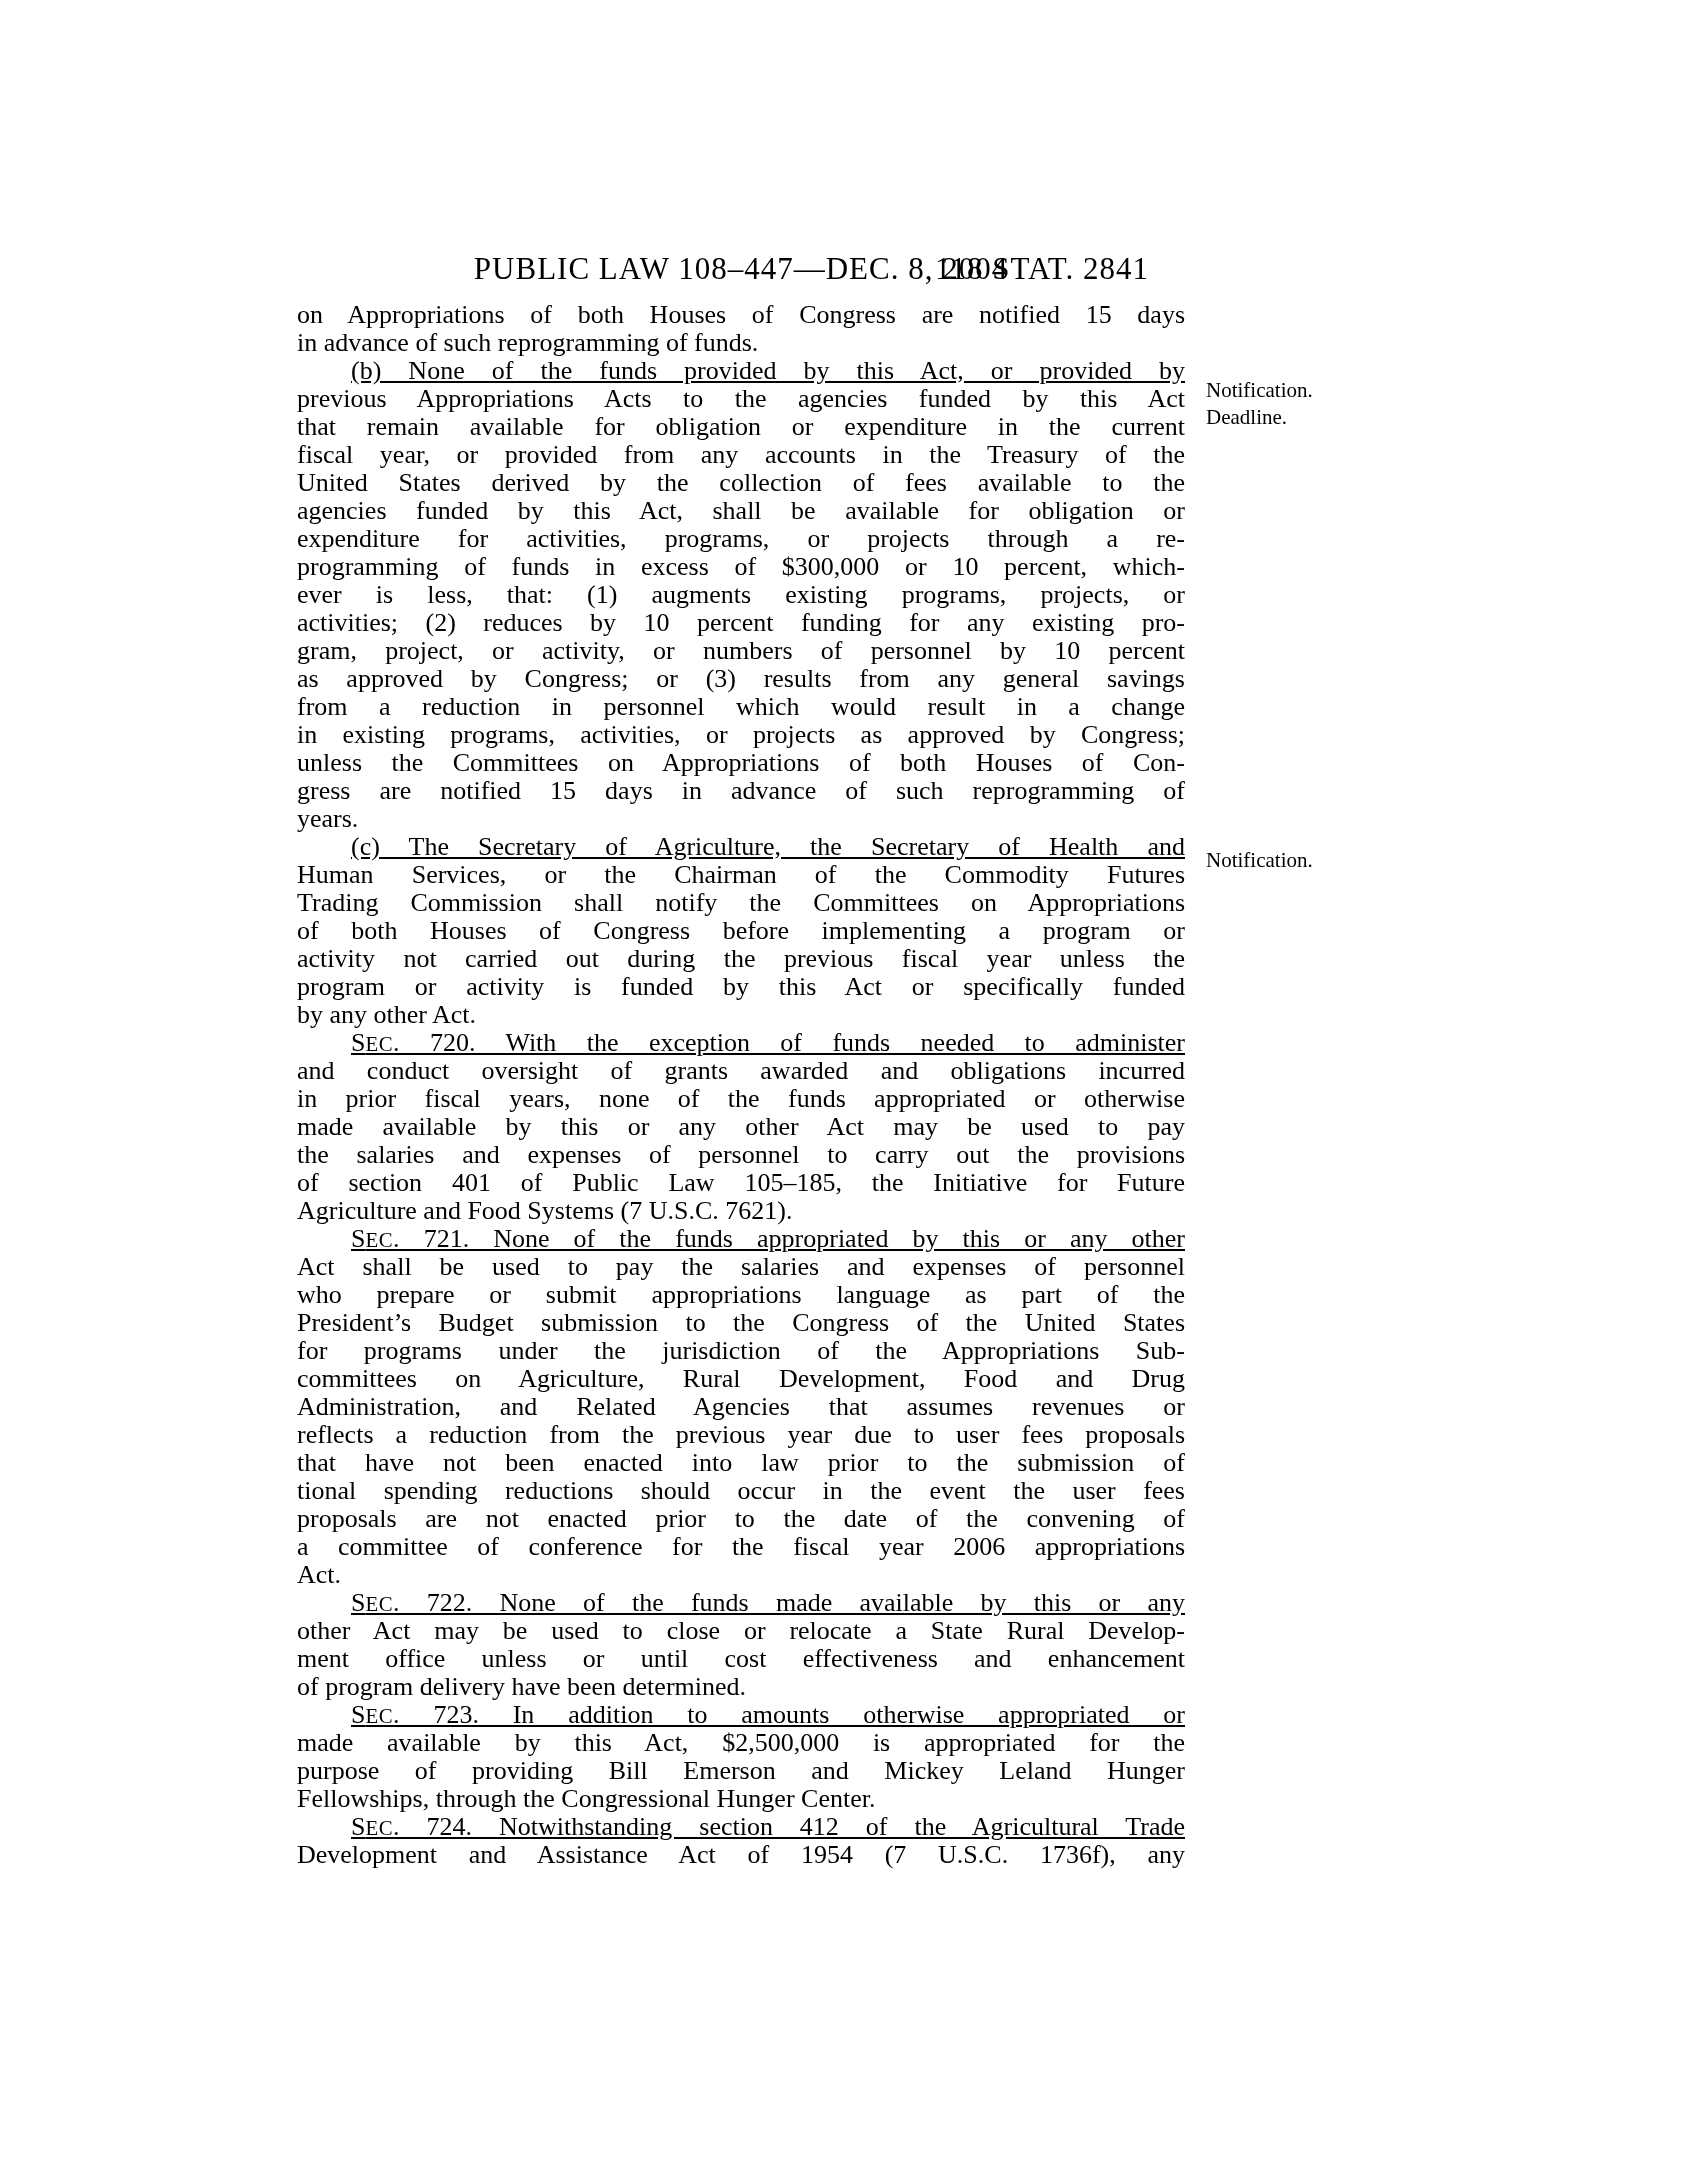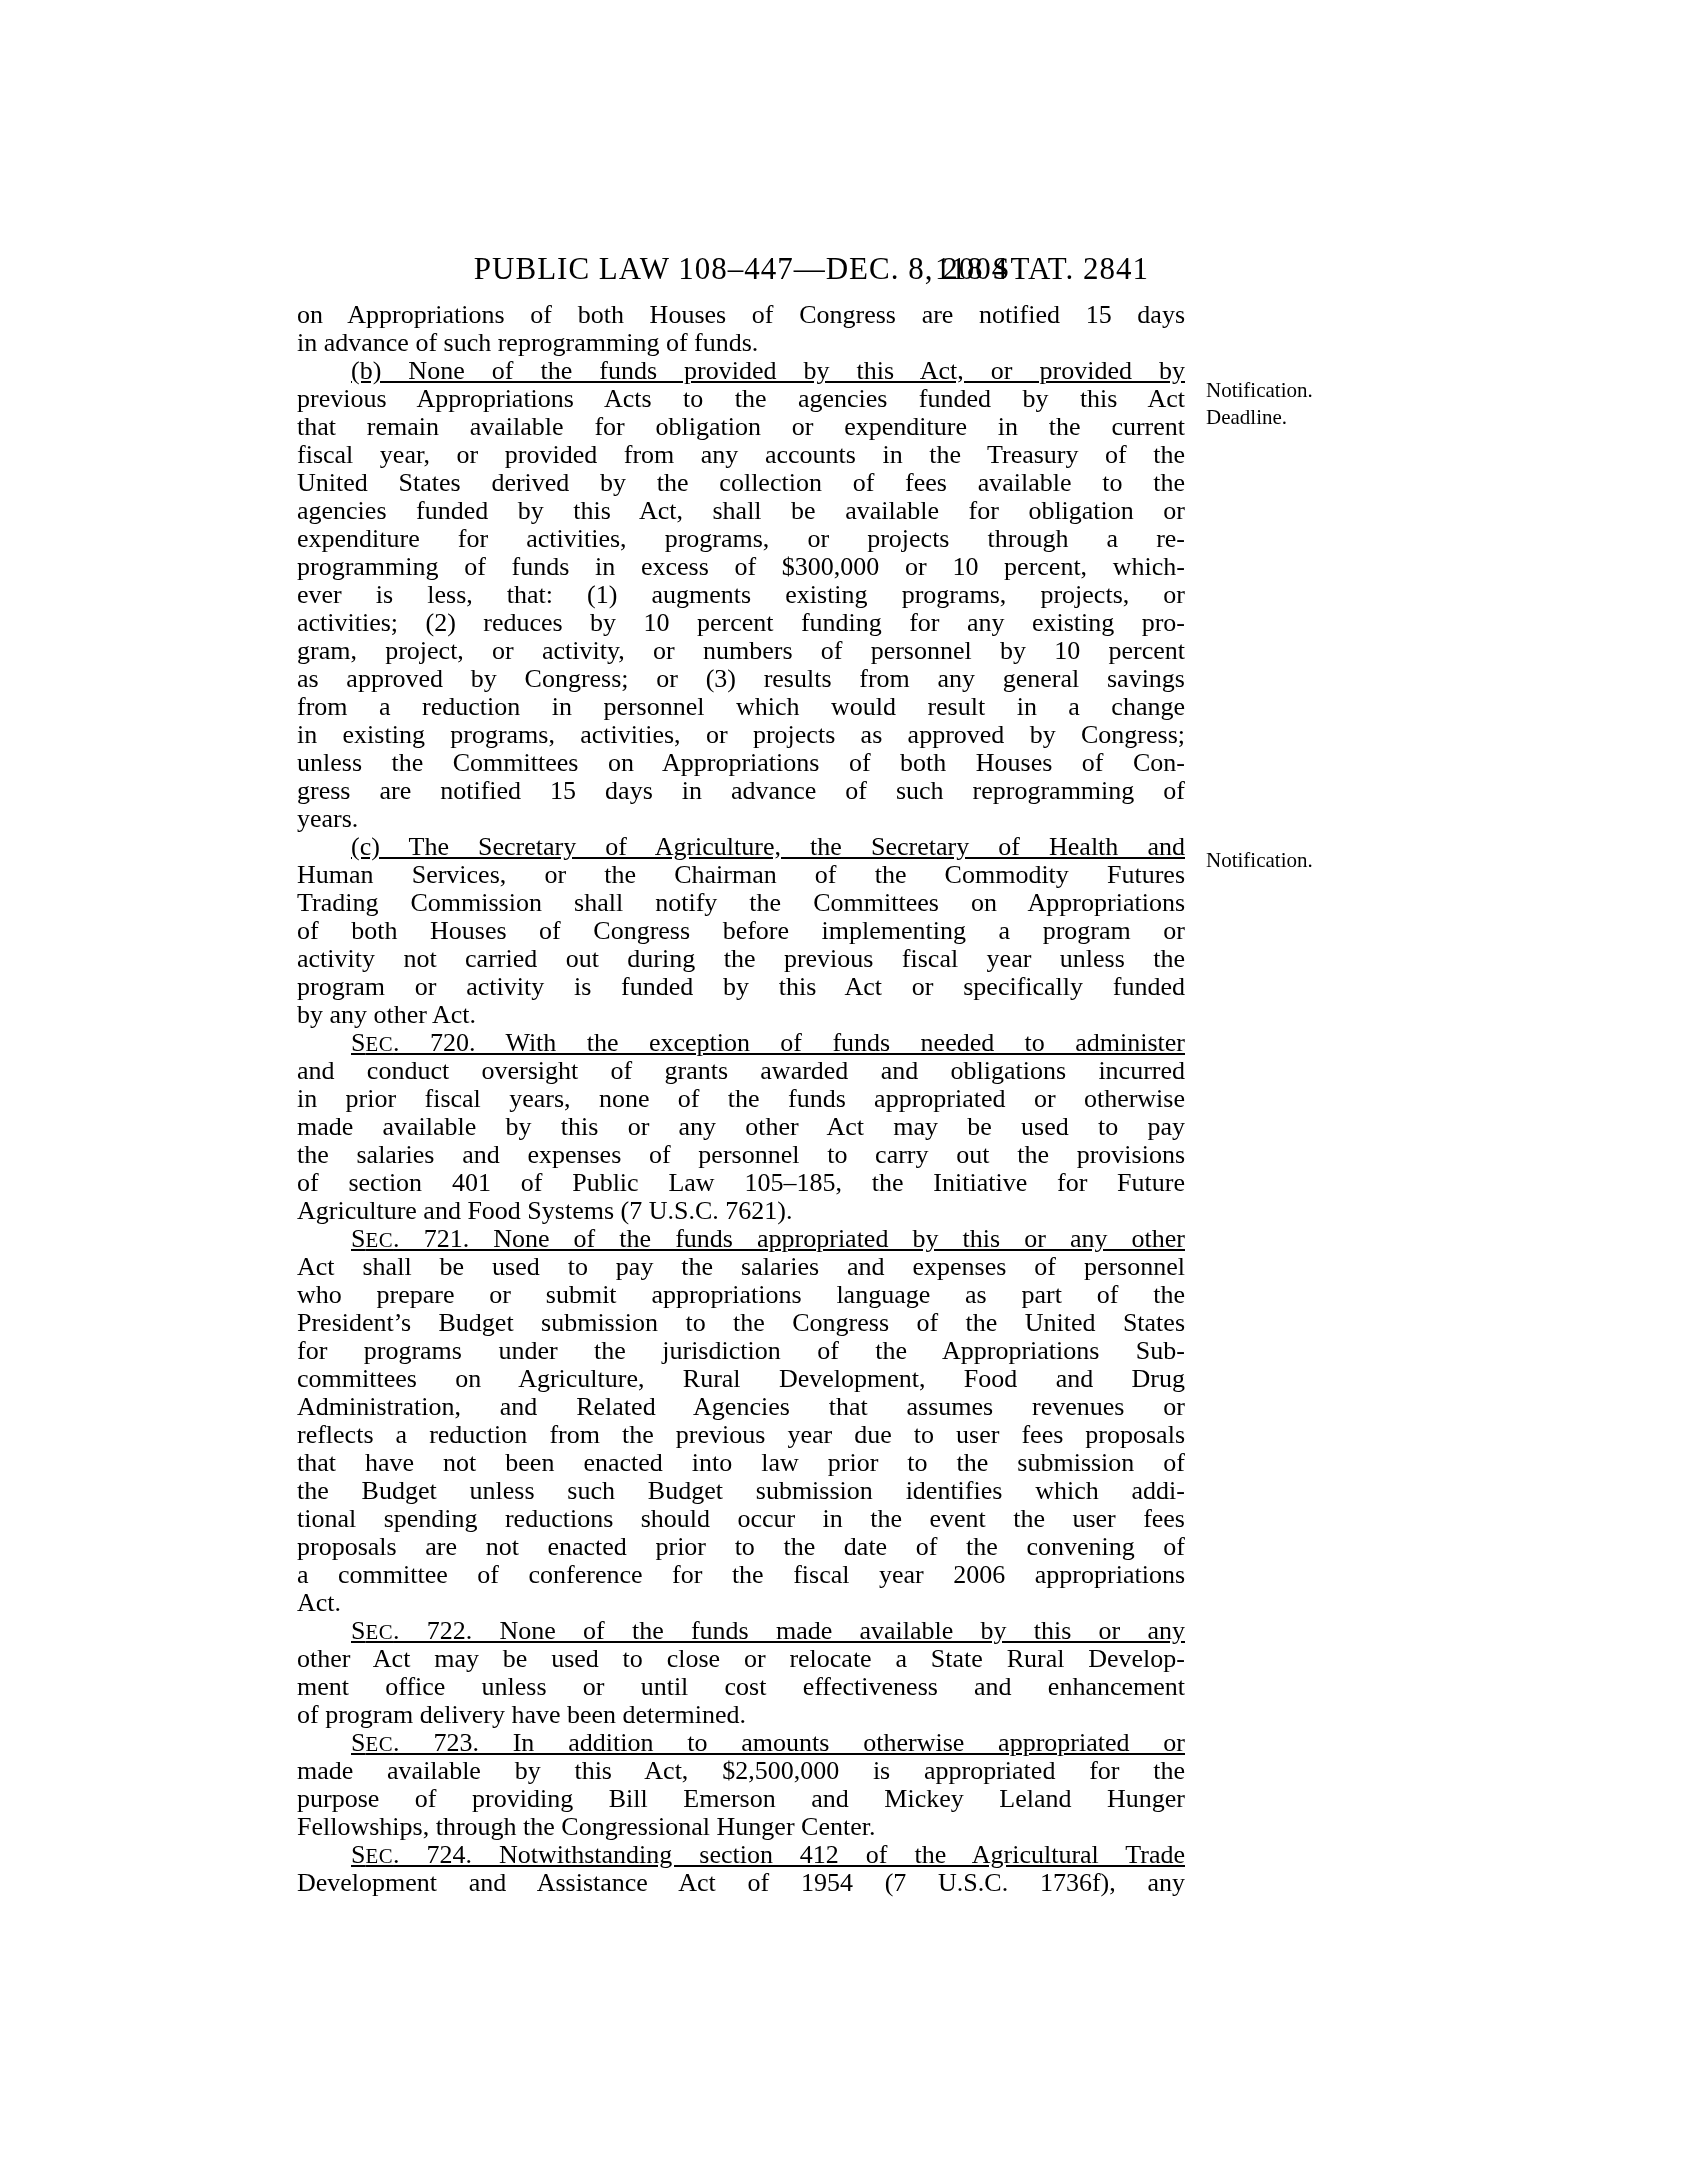--- a/index.html
+++ b/index.html
@@ -110,21 +110,20 @@
       <div class="line para-end">Agriculture and Food Systems (7 U.S.C. 7621).</div>
       <div class="line indent">S<span class="sc">EC</span>. 721. None of the funds appropriated by this or any other</div>
       <div class="line">Act shall be used to pay the salaries and expenses of personnel</div>
       <div class="line">who prepare or submit appropriations language as part of the</div>
       <div class="line">President’s Budget submission to the Congress of the United States</div>
       <div class="line">for programs under the jurisdiction of the Appropriations Sub-</div>
       <div class="line">committees on Agriculture, Rural Development, Food and Drug</div>
       <div class="line">Administration, and Related Agencies that assumes revenues or</div>
       <div class="line">reflects a reduction from the previous year due to user fees proposals</div>
       <div class="line">that have not been enacted into law prior to the submission of</div>
-      <div class="line">the Budget unless such Budget submission identifies which addi-</div>
       <div class="line">tional spending reductions should occur in the event the user fees</div>
       <div class="line">proposals are not enacted prior to the date of the convening of</div>
       <div class="line">a committee of conference for the fiscal year 2006 appropriations</div>
       <div class="line para-end">Act.</div>
       <div class="line indent">S<span class="sc">EC</span>. 722. None of the funds made available by this or any</div>
       <div class="line">other Act may be used to close or relocate a State Rural Develop-</div>
       <div class="line">ment office unless or until cost effectiveness and enhancement</div>
       <div class="line para-end">of program delivery have been determined.</div>
       <div class="line indent">S<span class="sc">EC</span>. 723. In addition to amounts otherwise appropriated or</div>
       <div class="line">made available by this Act, $2,500,000 is appropriated for the</div>

